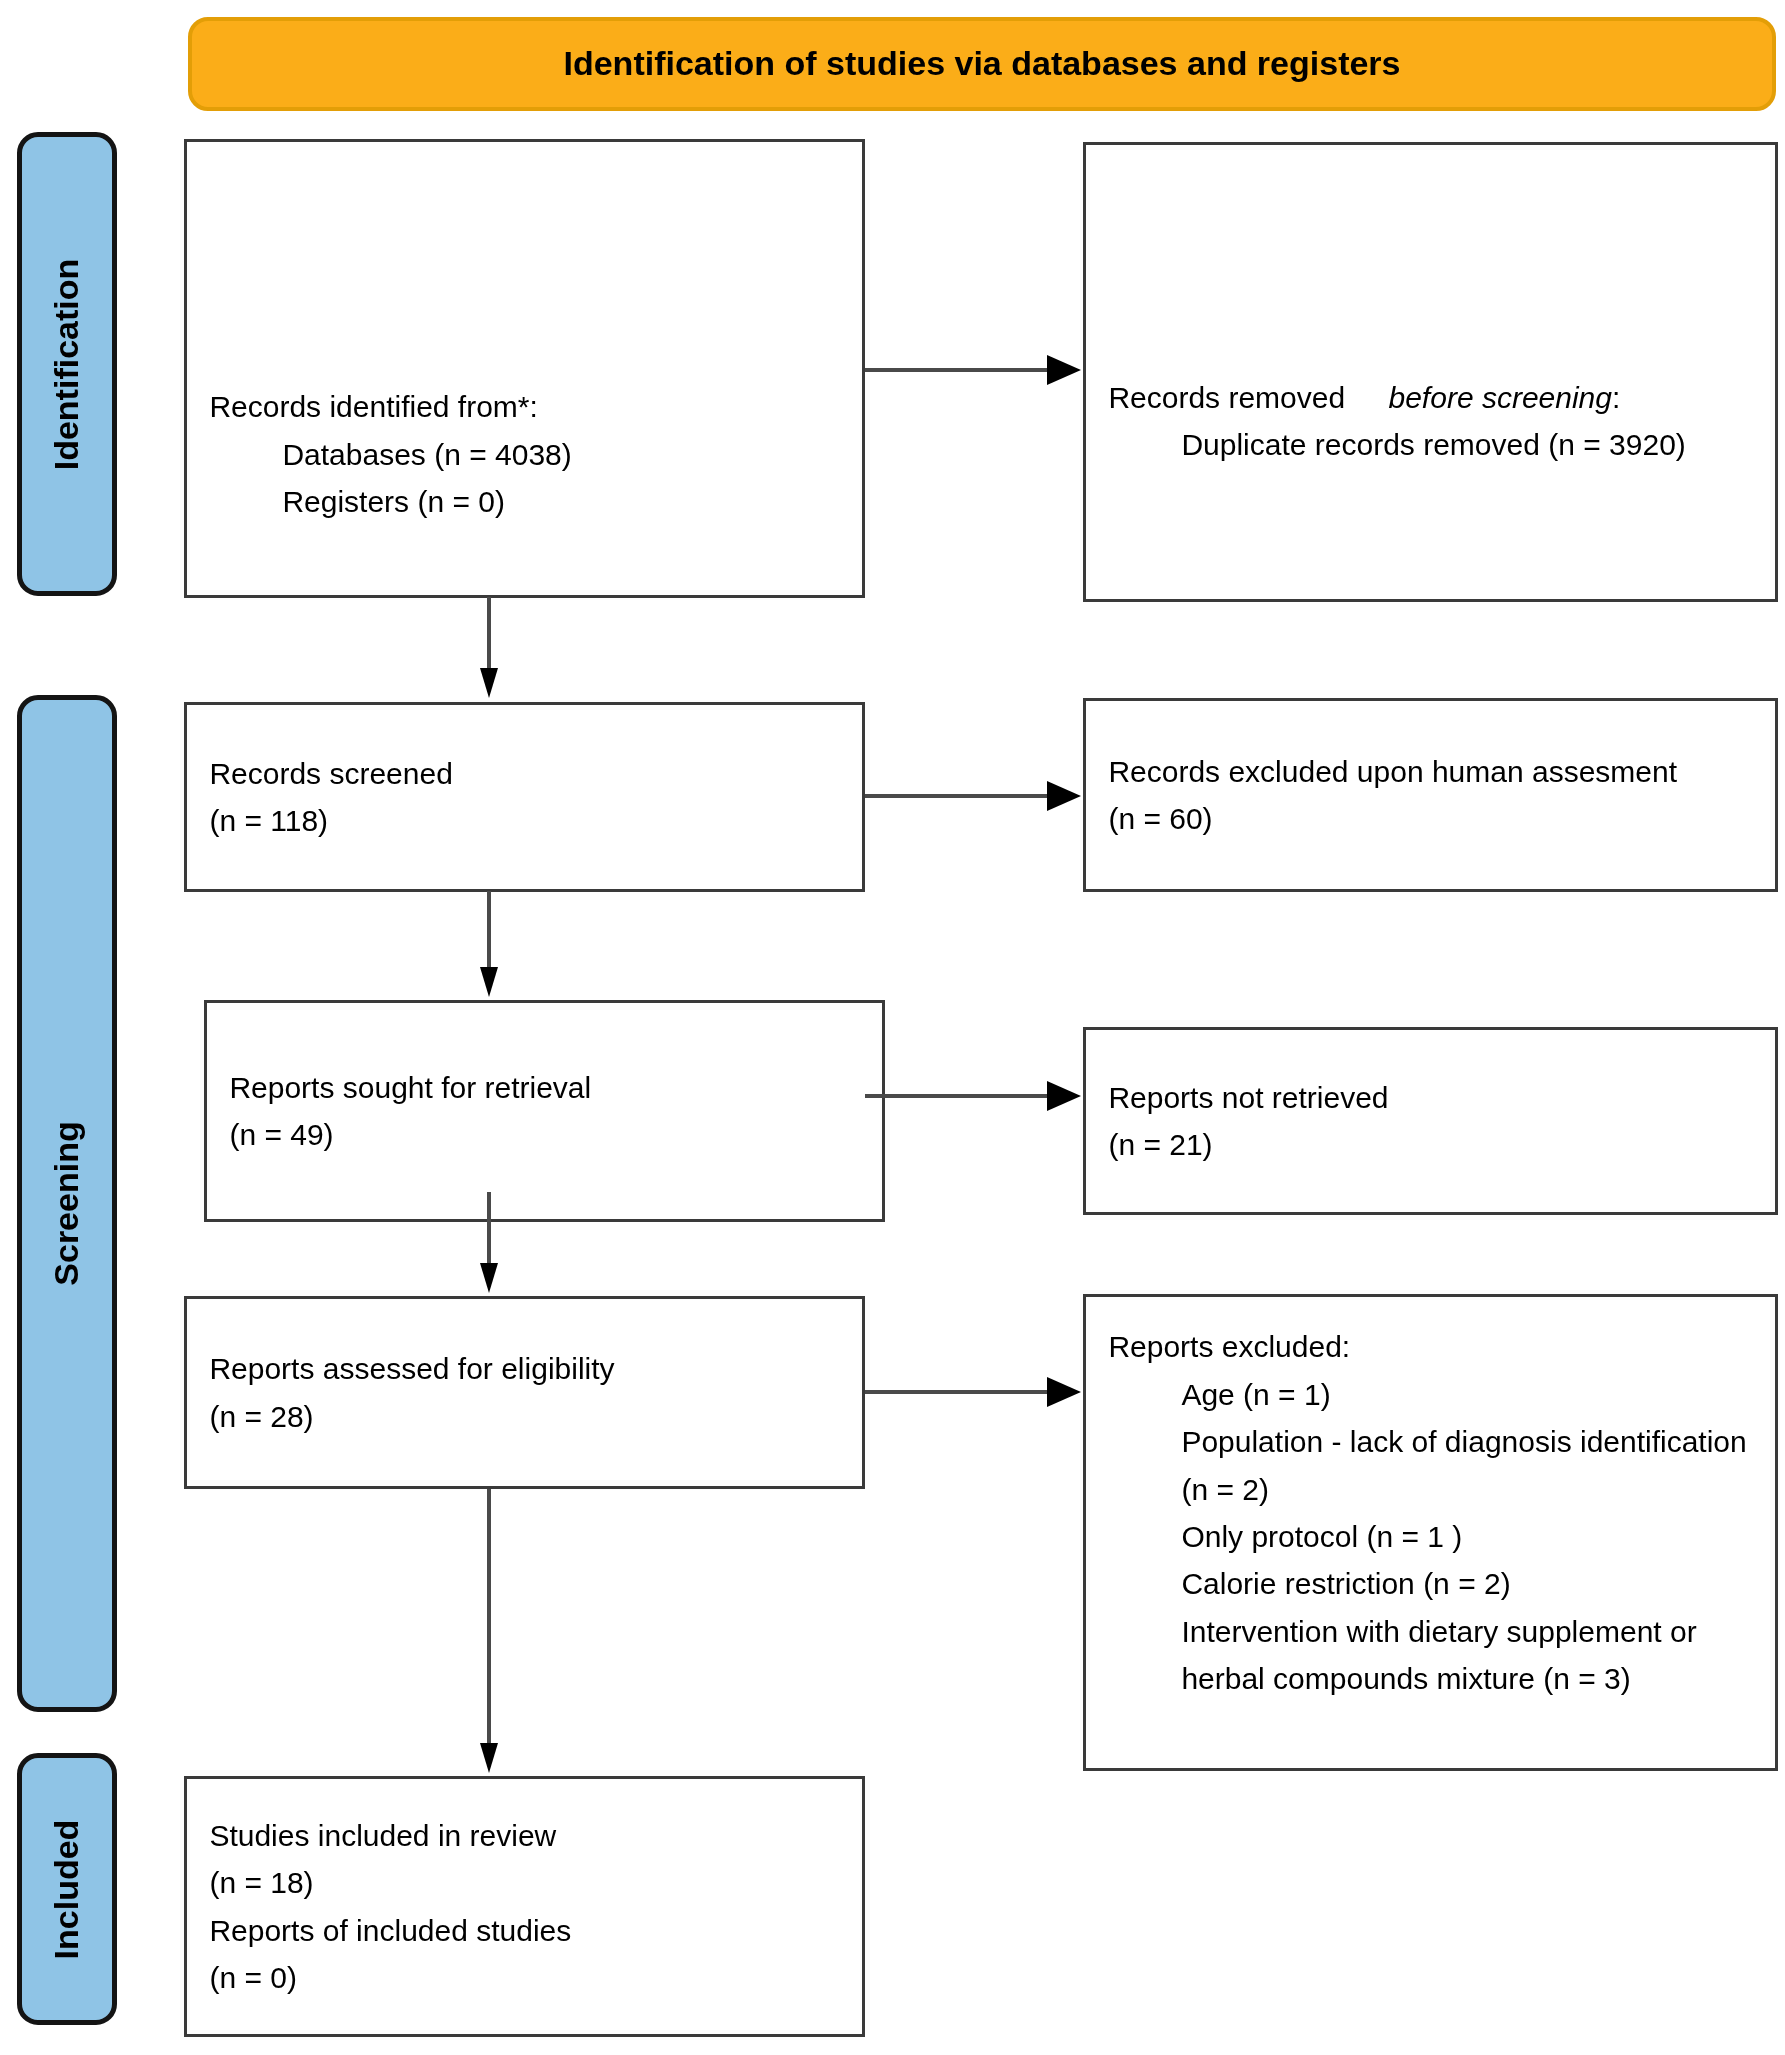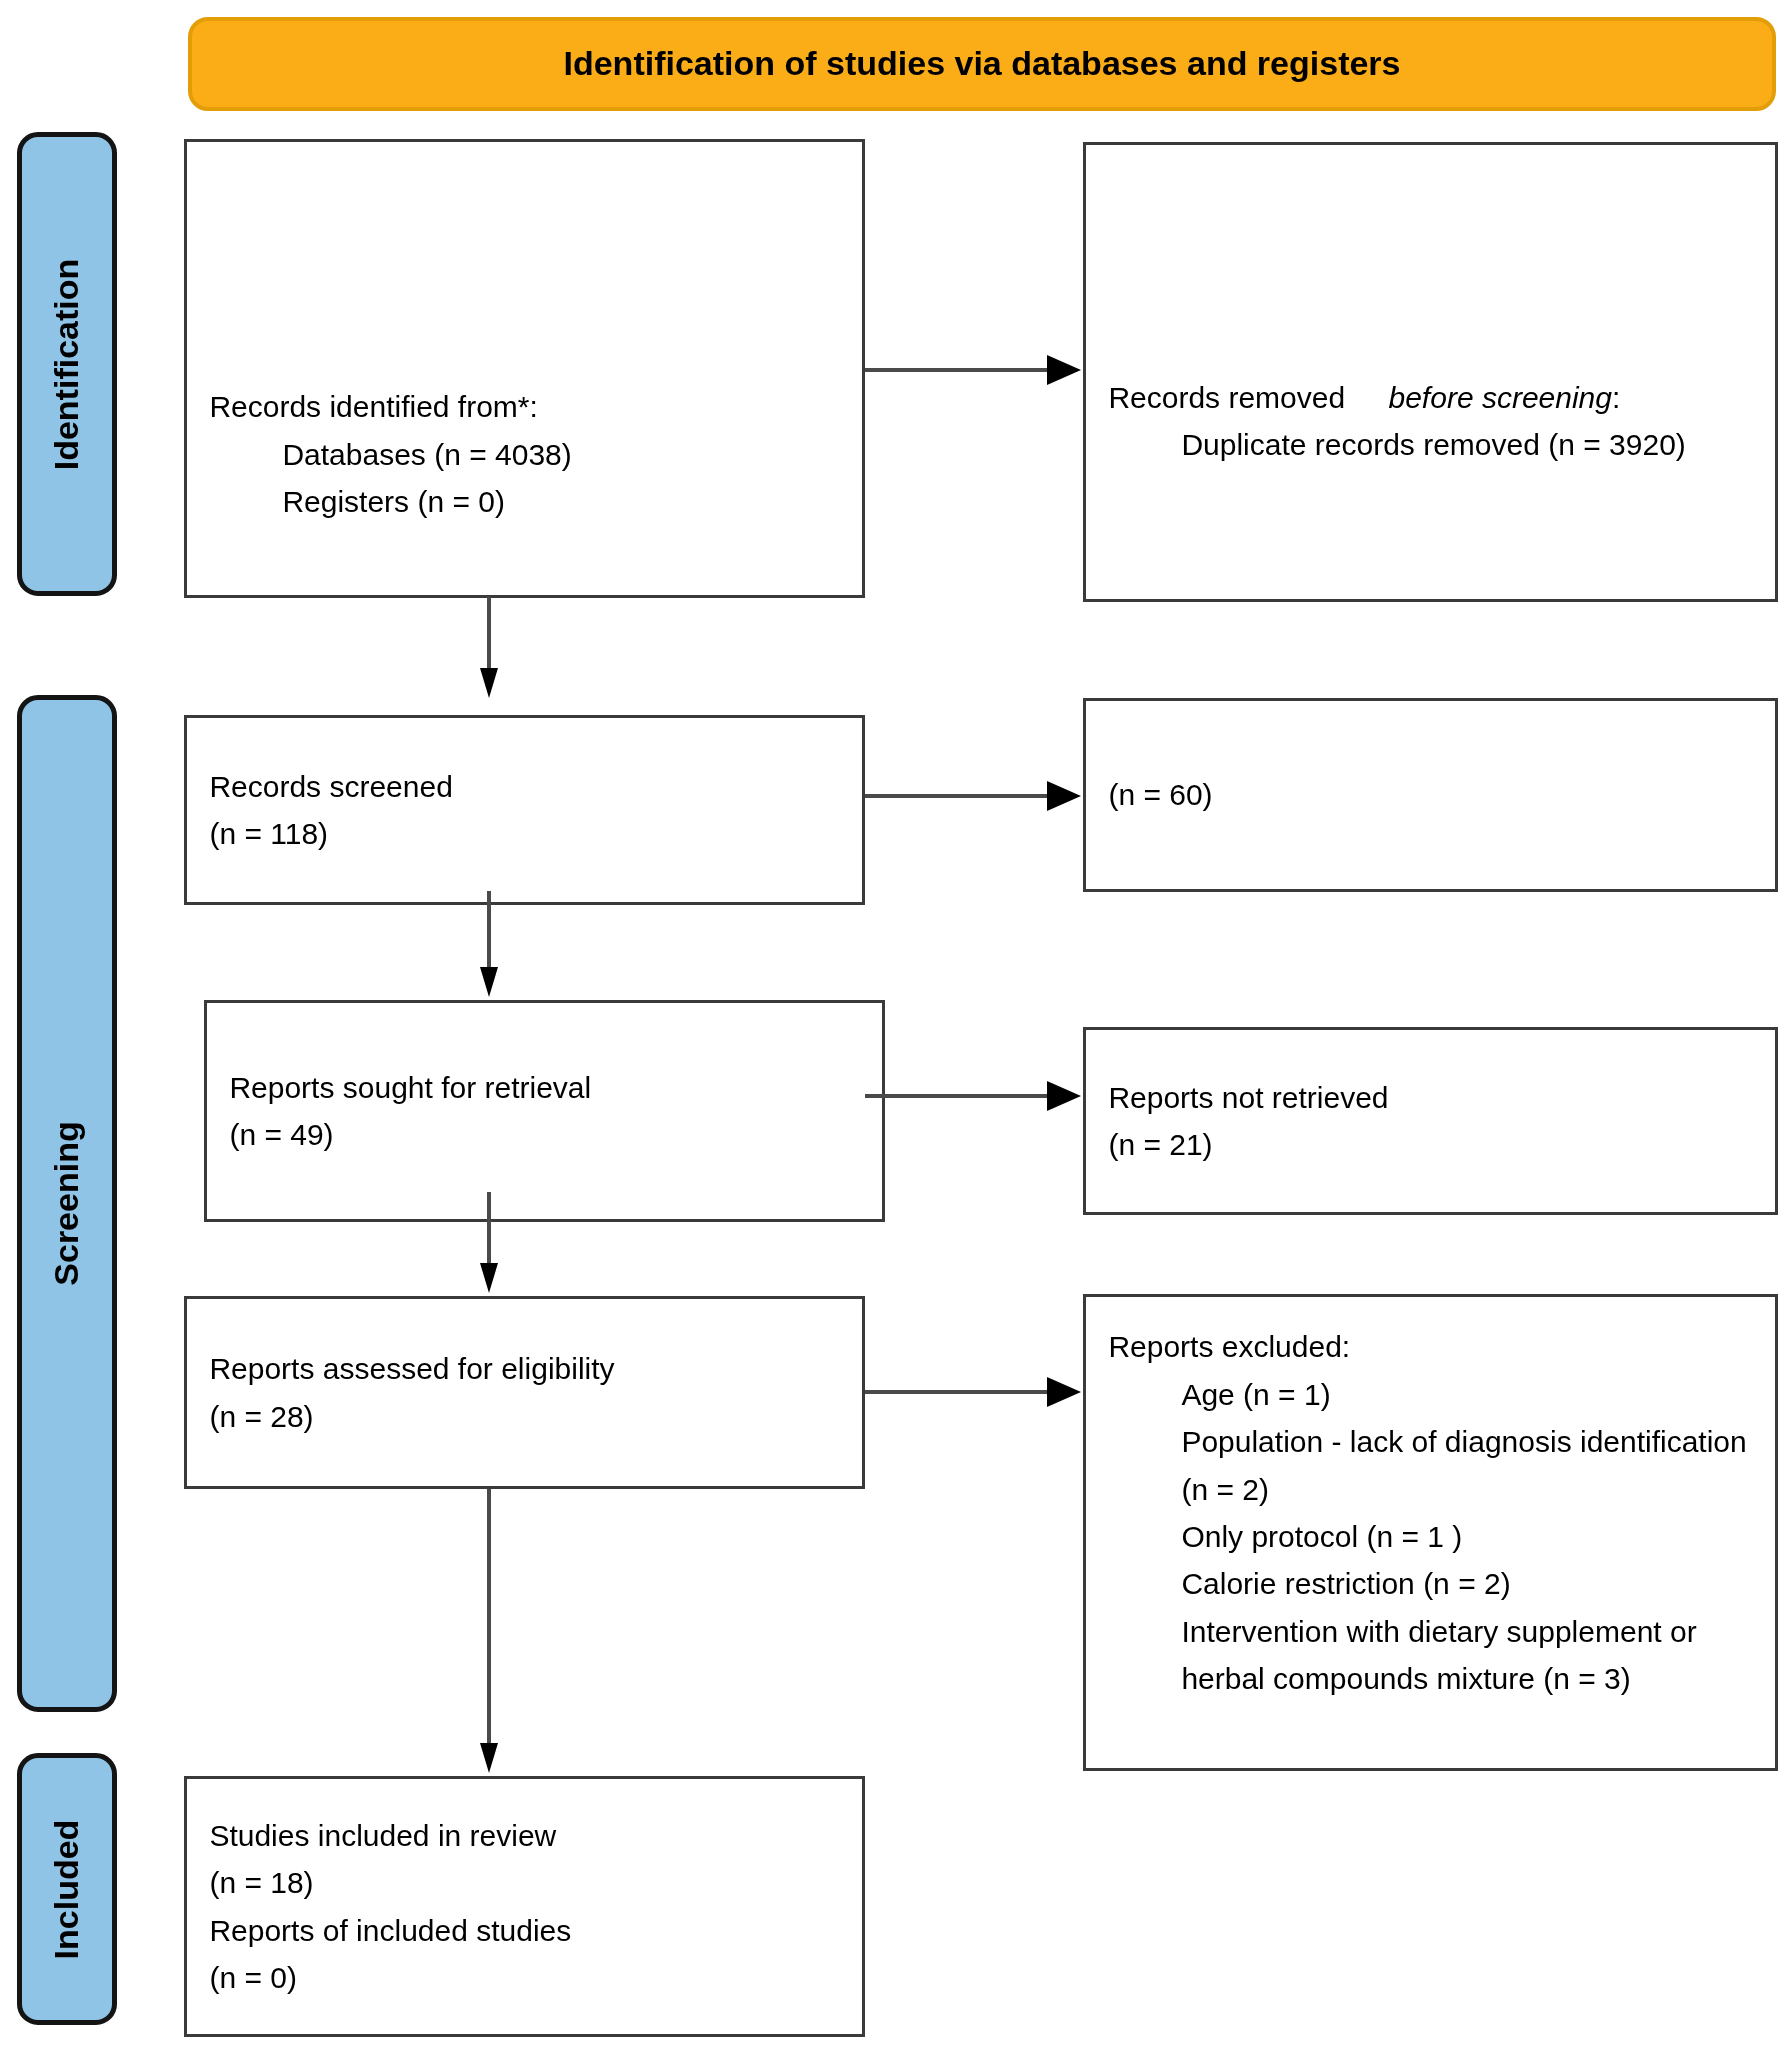--- a/index.html
+++ b/index.html
@@ -65,26 +65,27 @@
     <div class="indent">Registers (n = 0)</div>
   </div>
 
   <div class="wbox" style="left:1083px;top:142px;width:695px;height:460px;padding-top:112px;">
     <div>
       <span>Records removed </span><span class="it">before screening</span><span>:</span>
     </div>
     <div class="indent">Duplicate records removed  (n = 3920)</div>
   </div>
 
-  <div class="wbox" style="left:184px;top:702px;width:681px;height:190px;margin-top:13px;">
+  <div class="wbox" style="left:184px;top:702px;width:681px;height:190px;">
     <div>Records screened</div>
     <div>(n = 118)</div>
   </div>
 
   <div class="wbox" style="left:1083px;top:698px;width:695px;height:194px;">
+    <div>Records excluded upon human assesment</div>
     <div>(n = 60)</div>
   </div>
 
   <div class="wbox" style="left:172px;top:1000px;width:681px;height:222px;margin-left:32px;">
     <div>Reports sought for retrieval</div>
     <div>(n = 49)</div>
   </div>
 
   <div class="wbox" style="left:1083px;top:1027px;width:695px;height:188px;">
     <div>Reports not retrieved</div>

